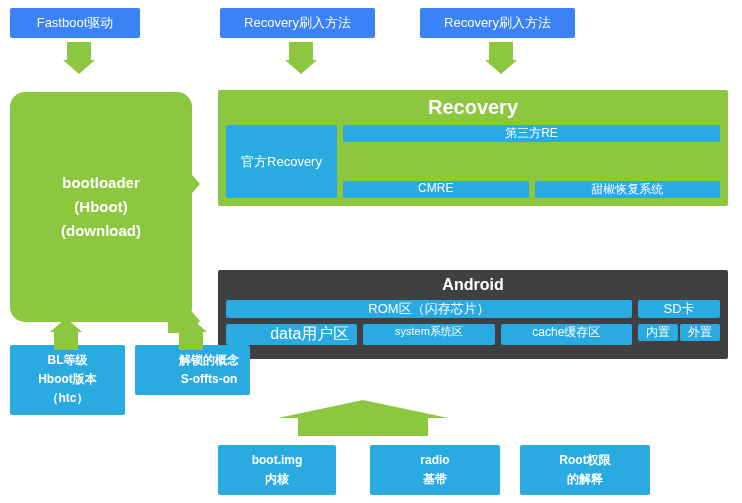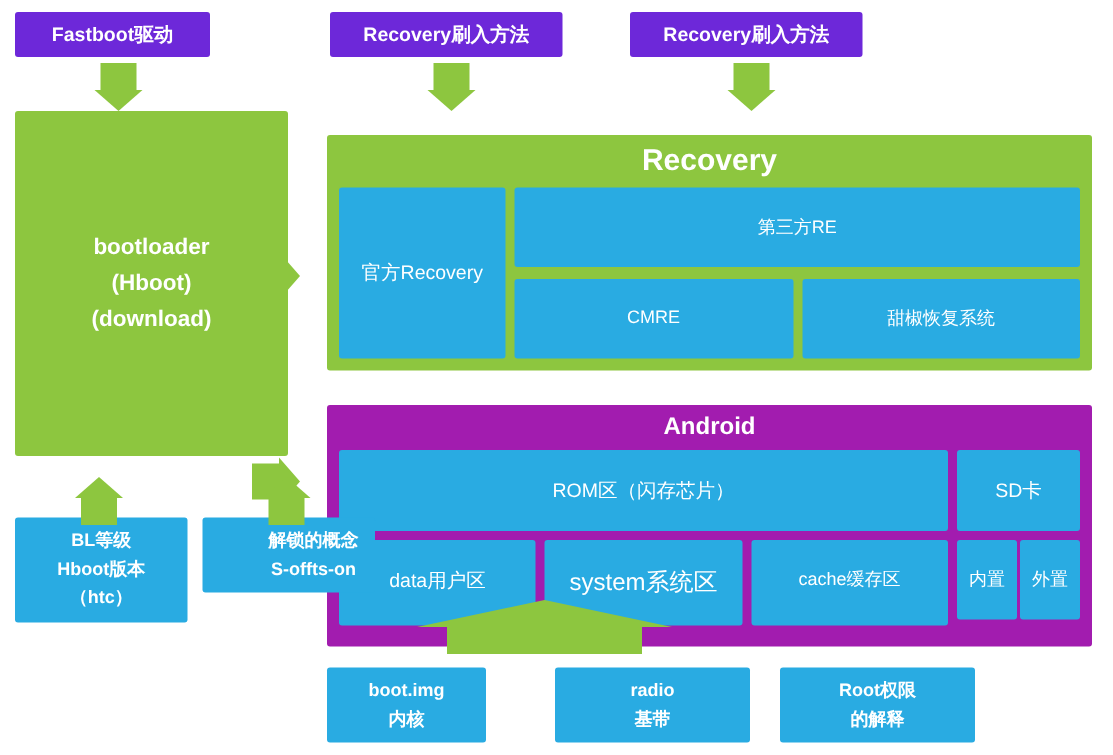--- a/index.html
+++ b/index.html
@@ -15,36 +15,36 @@
 
     .diagram {
       position: relative;
       width: 742px;
       height: 503px;
     }
 
     
     .top-box {
       position: absolute;
-      background: #6d28d9;
+      background: #3b82f6;
       color: #fff;
       text-align: center;
       padding: 6px 10px;
       border-radius: 2px;
       font-size: 13px;
-      font-weight: bold;
+      font-weight: normal;
     }
 
     
     .blue-box {
       background: #29abe2;
       color: #fff;
       text-align: center;
       border-radius: 2px;
-      padding: 18px 8px;
+      padding: 0 8px;
       font-size: 12px;
     }
 
     
     .arrow-down-green {
       position: absolute;
       width: 0;
       height: 0;
     }
     .arrow-down-green::before {
@@ -153,21 +153,21 @@
       margin-bottom: 6px;
     }
 
     .recovery-inner {
       display: flex;
       gap: 6px;
     }
 
     .android-outer {
       position: absolute;
-      background: #a21caf;
+      background: #404040;
       border-radius: 2px;
       padding: 6px 8px 8px 8px;
     }
 
     .android-title {
       color: #fff;
       text-align: center;
       font-size: 16px;
       font-weight: bold;
       margin-bottom: 6px;
@@ -201,55 +201,55 @@
   <div class="top-box" style="left:220px; top:8px; width:155px;">Recovery刷入方法</div>
 
   <div class="top-box" style="left:420px; top:8px; width:155px;">Recovery刷入方法</div>
 
   <div class="arrow-down-green" style="left:63px; top:42px; width:32px; height:32px;"></div>
 
   <div class="arrow-down-green" style="left:285px; top:42px; width:32px; height:32px;"></div>
 
   <div class="arrow-down-green" style="left:485px; top:42px; width:32px; height:32px;"></div>
 
-  <div class="bootloader-box" style="left:10px; top:74px; width:182px; height:230px; flex-direction:column;">
+  <div class="bootloader-box" style="left:10px; top:92px; width:182px; height:230px; flex-direction:column;border-radius:15px;">
     <span>bootloader</span>
     <span>(Hboot)</span>
     <span>(download)</span>
   </div>
 
   <div class="arrow-right-green" style="left:168px; top:168px; width:36px; height:32px;"></div>
 
   <div class="arrow-right-green" style="left:168px; top:305px; width:36px; height:32px;"></div>
 
   <div class="recovery-outer" style="left:218px; top:90px; width:510px; min-height:110px;">
     <div class="recovery-title">Recovery</div>
     <div class="recovery-inner">
       <div class="blue-box" style="width:111px; display:flex; align-items:center; justify-content:center; font-size:13px; padding: 8px;">
         <span>官方Recovery</span>
       </div>
       <div class="third-re" style="flex:1;">
         <div class="blue-box" style="width:100%; margin-bottom:4px;">第三方RE</div>
-        <div style="display:flex; gap:6px;">
+        <div style="display:flex; gap:6px;margin-top:31px;">
           <div class="blue-box" style="flex:1;">CMRE</div>
           <div class="blue-box" style="flex:1;">甜椒恢复系统</div>
         </div>
       </div>
     </div>
   </div>
 
   <div class="android-outer" style="left:218px; top:270px; width:510px;">
     <div class="android-title">Android</div>
 
     <div style="display:flex; gap:6px; margin-bottom:6px;">
       <div style="flex:1;">
         <div class="blue-box" style="margin-bottom:6px; font-size:13px;">ROM区（闪存芯片）</div>
         <div style="display:flex; gap:6px;">
-          <div class="blue-box" style="flex:1; font-size:13px;">data用户区</div>
-          <div class="blue-box" style="flex:1; font-size:16px;">system系统区</div>
+          <div class="blue-box" style="flex:1; font-size:16px;text-align:right;">data用户区</div>
+          <div class="blue-box" style="flex:1; font-size:11px;">system系统区</div>
           <div class="blue-box" style="flex:1; font-size:12px;">cache缓存区</div>
         </div>
       </div>
       <div style="display:flex; flex-direction:column; gap:6px; min-width:80px;">
         <div class="blue-box" style="font-size:13px;">SD卡</div>
         <div style="display:flex; gap:2px;">
           <div class="blue-box" style="flex:1; font-size:12px;">内置</div>
           <div class="blue-box" style="flex:1; font-size:12px;">外置</div>
         </div>
       </div>
@@ -267,21 +267,21 @@
 Hboot版本
 （htc）</div>
 
   <div class="bottom-box" style="left:135px; top:345px; width:115px; white-space:pre-line;padding-left:41px;">解锁的概念
 S-offts-on</div>
 
   <div class="arrow-up-green" style="left:50px; top:318px; width:32px; height:32px;"></div>
 
   <div class="arrow-up-green" style="left:175px; top:318px; width:32px; height:32px;"></div>
 
-  <div class="bottom-box" style="left:218px; top:445px; width:106px; white-space:pre-line;">boot.img
+  <div class="bottom-box" style="left:218px; top:445px; width:118px; white-space:pre-line;">boot.img
 内核</div>
 
   <div class="bottom-box" style="left:370px; top:445px; width:130px; white-space:pre-line;">radio
 基带</div>
 
   <div class="bottom-box" style="left:520px; top:445px; width:130px; white-space:pre-line;">Root权限
 的解释</div>
 
 </div>
 

